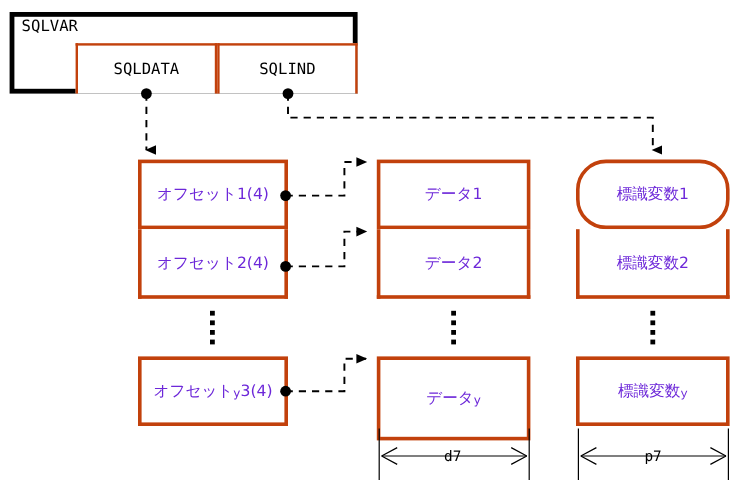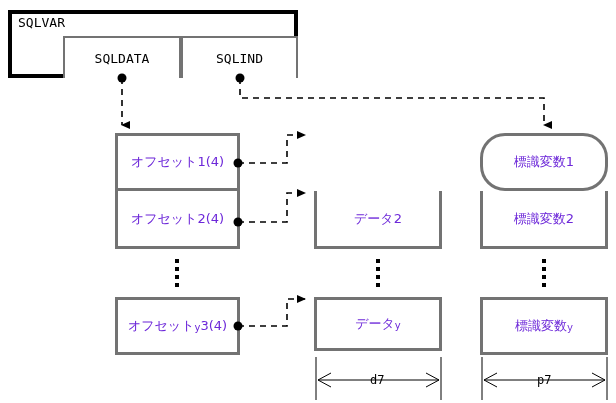--- a/index.html
+++ b/index.html
@@ -19,21 +19,21 @@
   
   .box {
     position: absolute;
     box-sizing: border-box;
     border: 3px solid #000;
     background: #fff;
   }
   .cell {
     position: absolute;
     box-sizing: border-box;
-    border: 3px solid #737373;
+    border: 3px solid #c2410c;
     background: #fff;
     display: flex;
     align-items: center;
     justify-content: center;
   }
   .cell-label {
     font-size: 13px;
     color: #6d28d9;
     white-space: nowrap;
     letter-spacing: 0px;
@@ -112,21 +112,21 @@
     left: 314px;
     top: 191px;
     width: 128px;
     height: 58px;
     border-top: none;
   }
   #data-row-3 {
     left: 314px;
     top: 297px;
     width: 128px;
-    height: 54px;
+    height: 70px;
   }
 
   
   #ind-row-1 {
     left: 480px;
     top: 133px;
     width: 128px;
     height: 58px;
     border-radius: 25px;
   }
@@ -207,20 +207,23 @@
   <div class="cell" id="offset-row-3">
     <span class="cell-label">オフセット<span class="sub">y</span>3(4)</span>
   </div>
   <div class="vdots" style="left:175px; top:259px; height:28px;">
     <i></i>
       <i></i>
       <i></i>
       <i></i>
   </div>
 
+  <div class="cell" id="data-row-1">
+    <span class="cell-label">データ1</span>
+  </div>
   <div class="cell" id="data-row-2">
     <span class="cell-label">データ2</span>
   </div>
   <div class="cell" id="data-row-3">
     <span class="cell-label">データ<span class="sub">y</span></span>
   </div>
   <div class="vdots" style="left:376px; top:259px; height:28px;">
     <i></i>
       <i></i>
       <i></i>

